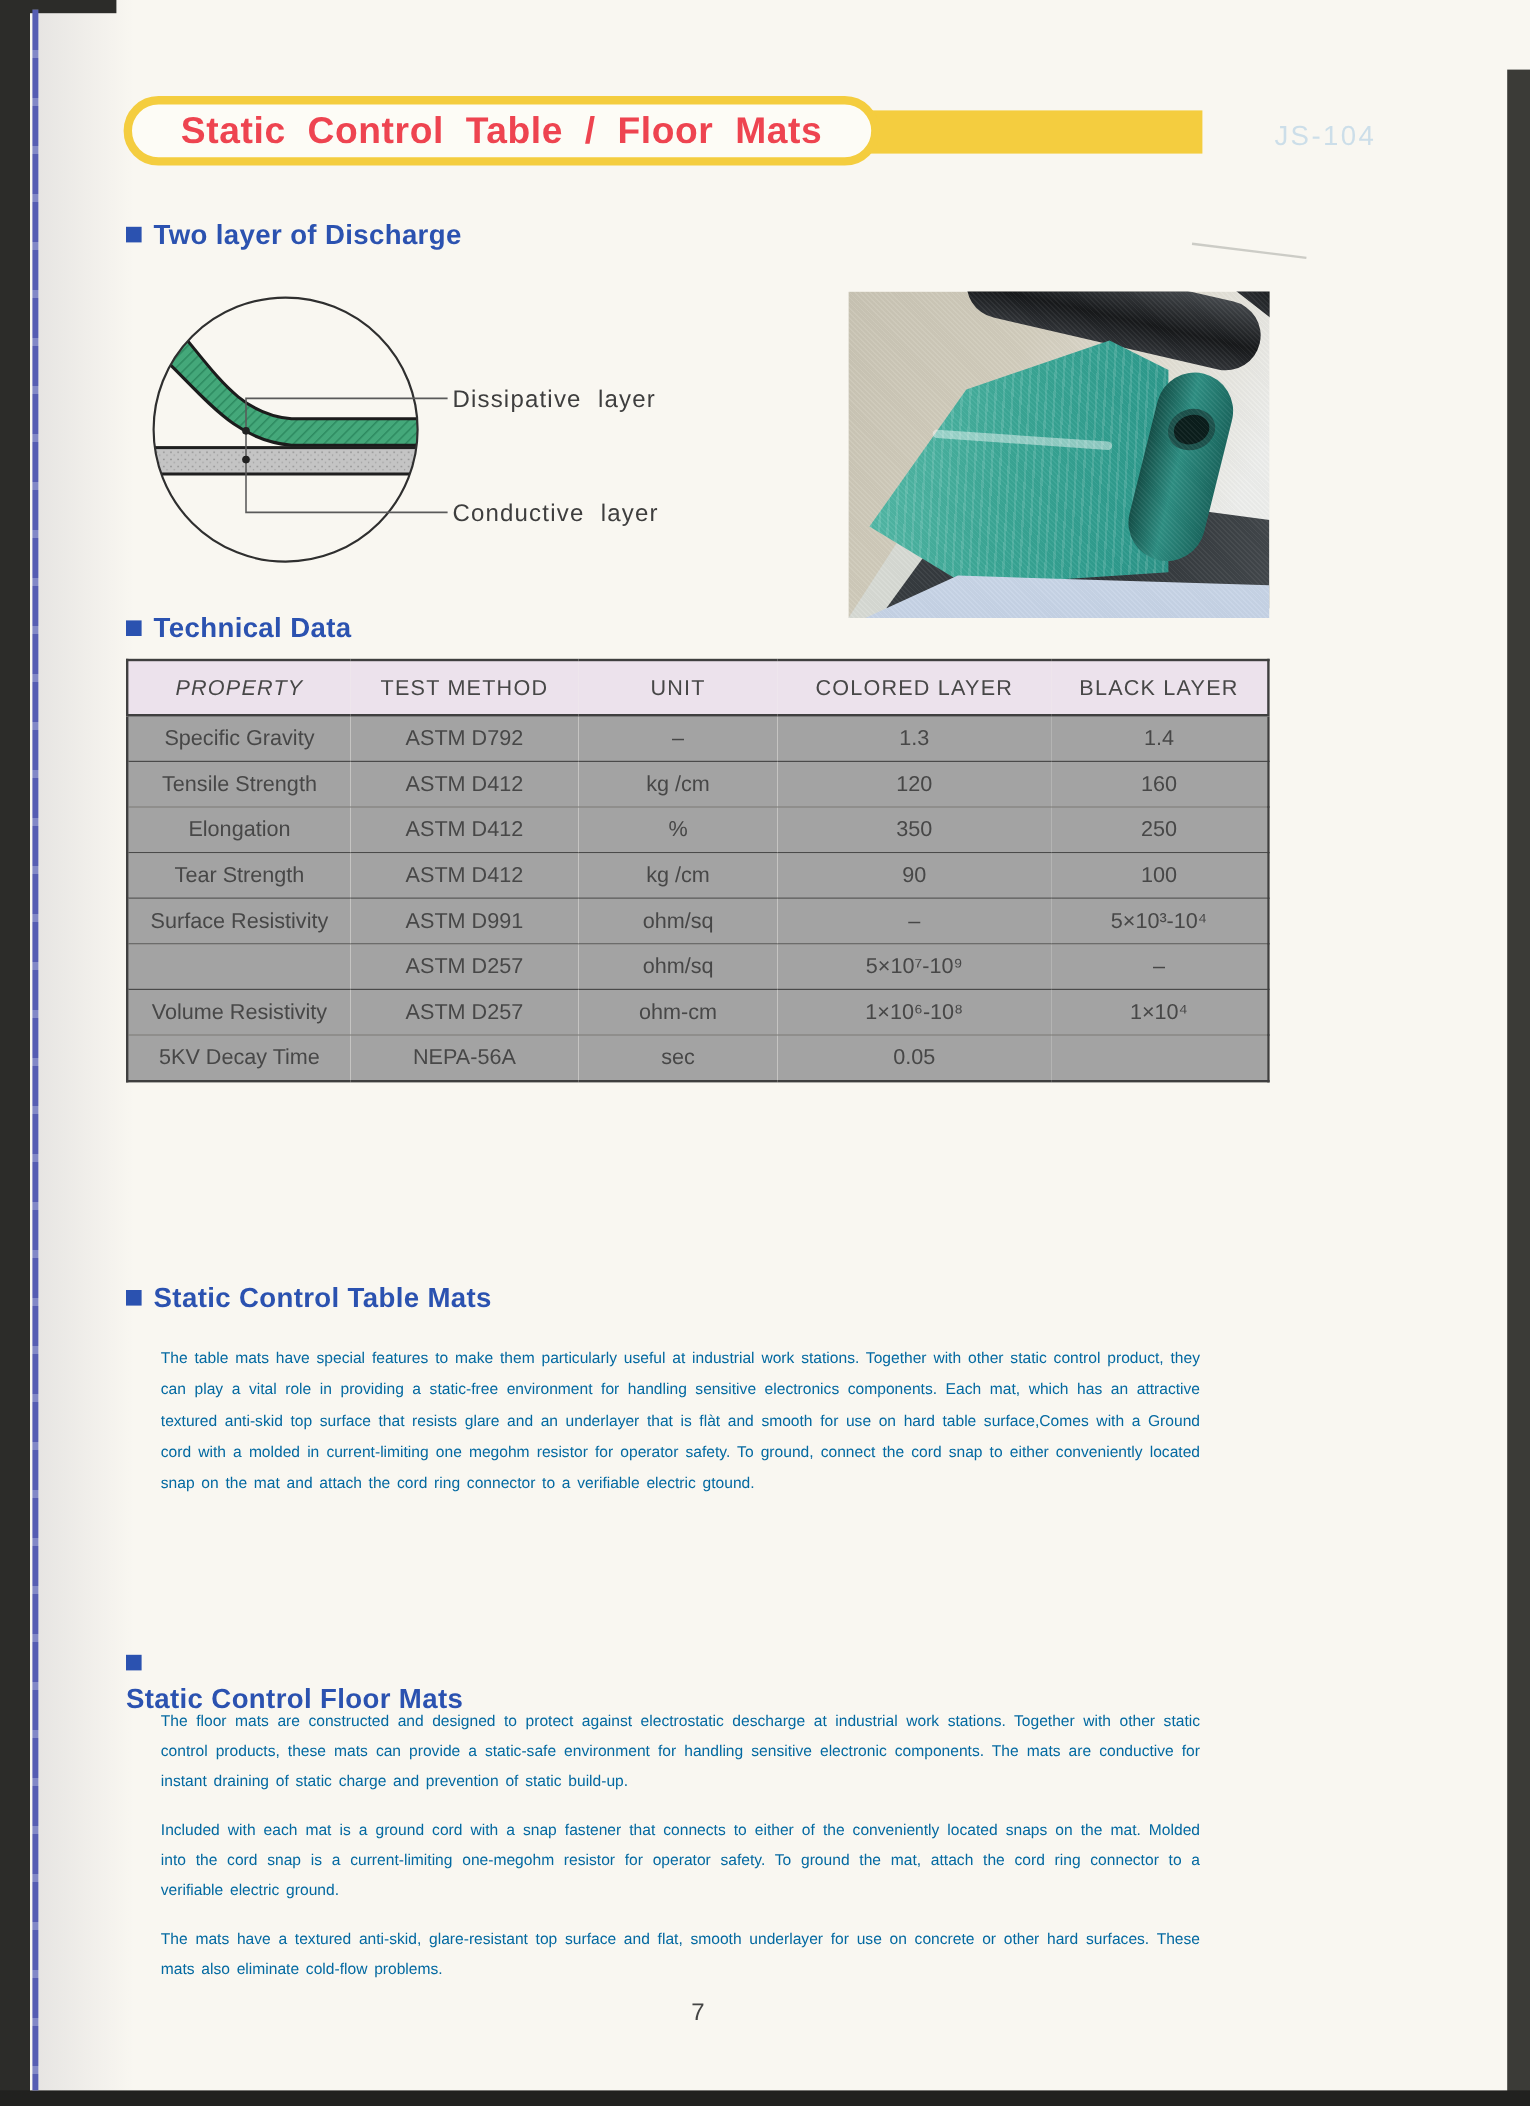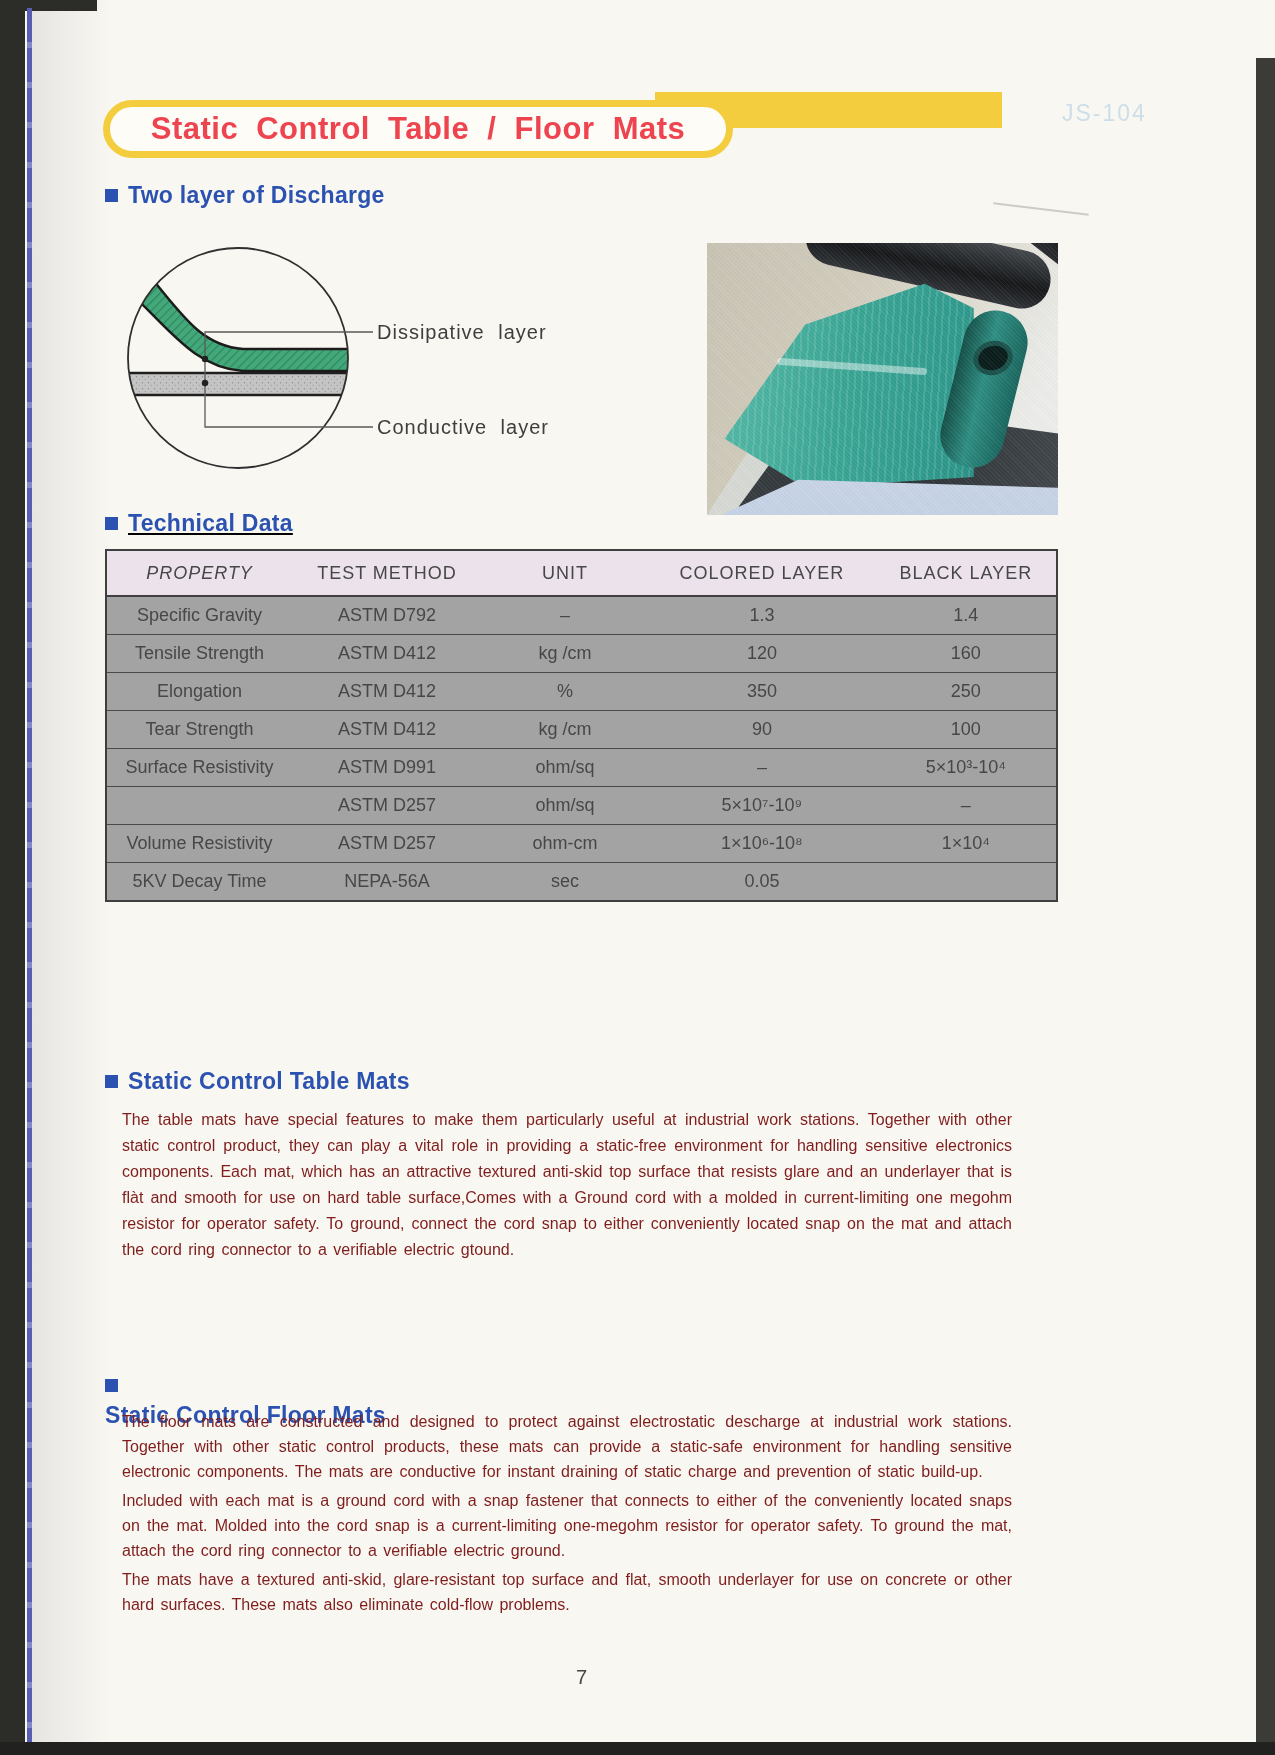--- a/index.html
+++ b/index.html
@@ -12,29 +12,29 @@
   .edge-bottom{position:absolute;left:0;top:1742px;width:1275px;height:13px;background:#21211f;}
   .spine-line{position:absolute;left:27px;top:8px;width:5px;height:1734px;
               background:repeating-linear-gradient(180deg,#565db3 0 34px,#8288c7 34px 40px);}
   .gutter{position:absolute;left:32px;top:0;width:80px;height:1755px;
           background:linear-gradient(90deg,rgba(70,70,100,.10),rgba(70,70,100,0));}
   .scan-line{position:absolute;left:993px;top:208px;width:96px;height:2px;background:#b9b9b4;
              transform:rotate(7deg);opacity:.7;}
   
   .title-accent{position:absolute;left:655px;top:92px;width:347px;height:36px;background:#F4CD3F;}
   .title-pill{position:absolute;left:103px;top:80px;width:616px;height:44px;background:#fdfcf6;
-              border:7px solid #F4CD3F;border-radius:32px;display:flex;align-items:center;justify-content:center;margin-top:20px;}
+              border:7px solid #F4CD3F;border-radius:32px;display:flex;align-items:center;justify-content:center;}
   .title-text{font-size:31px;font-weight:bold;color:#EE4450;letter-spacing:.5px;word-spacing:9px;white-space:nowrap;}
   .watermark{position:absolute;left:1062px;top:100px;font-size:23px;color:#a9cbe3;opacity:.55;letter-spacing:2px;}
   
   .sec-head{position:absolute;display:flex;align-items:flex-start;gap:10px;}
   .bullet{width:13px;height:13px;background:#2B52B0;margin-top:7px;flex:none;}
   .sec-head .hl{font-size:23px;font-weight:bold;color:#2B52B0;letter-spacing:.3px;white-space:nowrap;}
   #h-discharge{left:105px;top:182px;justify-content:center;}
-  #h-technical{left:105px;top:510px;text-decoration:underline;}
+  #h-technical{left:105px;top:510px;}
   #h-tablemats{left:105px;top:1068px;}
   #h-floormats{left:105px;top:1372px;flex-direction:column;}
   
   .diagram{position:absolute;left:105px;top:237px;}
   
   .photo{position:absolute;left:707px;top:243px;width:351px;height:272px;overflow:hidden;}
   .photo>div{position:absolute;}
   .ph-bg{inset:0;background:linear-gradient(115deg,#c9c4b4,#d2cdbd 35%,#e0ddd2 60%,#edeeec 85%);}
   .ph-roll-far{left:268px;top:-38px;width:200px;height:64px;border-radius:32px;transform:rotate(38deg);
                background:linear-gradient(180deg,#3e4246,#141618 55%,#2b2e32);}
@@ -61,21 +61,21 @@
   table{width:100%;border-collapse:collapse;border:2px solid #3f3f3f;table-layout:fixed;}
   th{height:42px;background:#ECE2EC;font-size:18px;font-weight:400;color:#474747;
      letter-spacing:1px;border-bottom:2px solid #3f3f3f;text-align:center;}
   td{height:37px;background:#a3a3a3;font-size:18px;color:#474747;text-align:center;
      border-bottom:1.5px solid #4a4a4a;padding:0 4px;overflow:hidden;white-space:nowrap;}
   tbody tr:last-child td{border-bottom:none;}
   
   .para-block{position:absolute;left:118px;width:898px;}
   #p-tablemats{top:1103px;}
   #p-floormats{top:1405px;}
-  .para{font-size:16px;line-height:26px;color:#7f1d1d;text-align:justify;word-spacing:2px;margin:4px;}
+  .para{font-size:13px;line-height:26px;color:#0369a1;text-align:justify;word-spacing:2px;margin:16px;}
   #p-floormats .para{line-height:25px;}
   .page-number{position:absolute;left:105px;top:1666px;width:953px;text-align:center;
      font-size:20px;color:#454545;}
 </style>
 </head>
 <body>
 
 <div class="canvas">
 
   <div class="gutter"></div>

